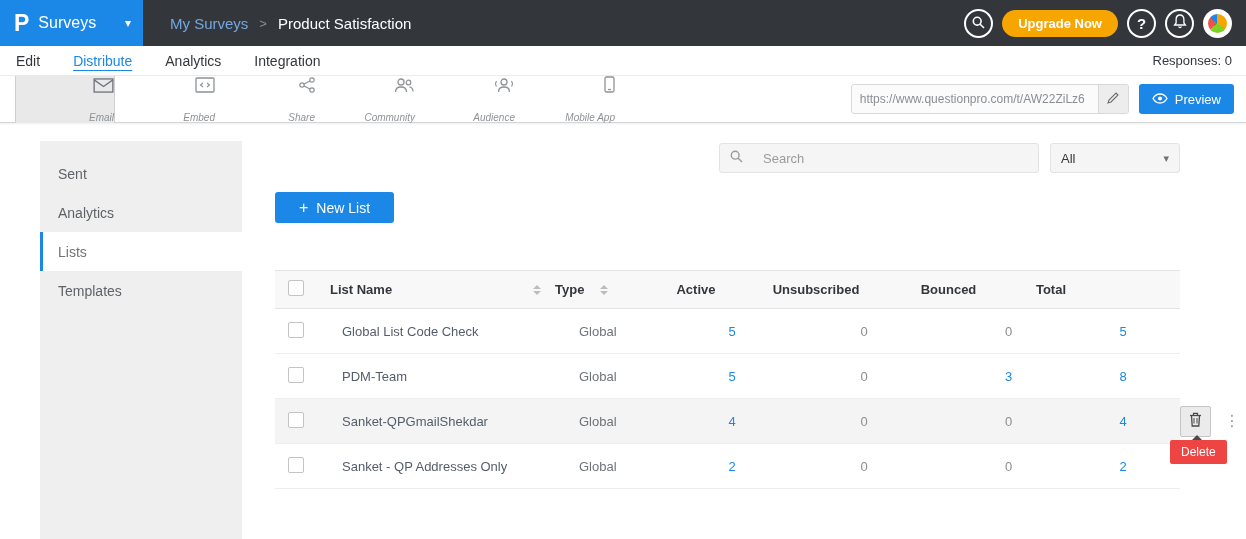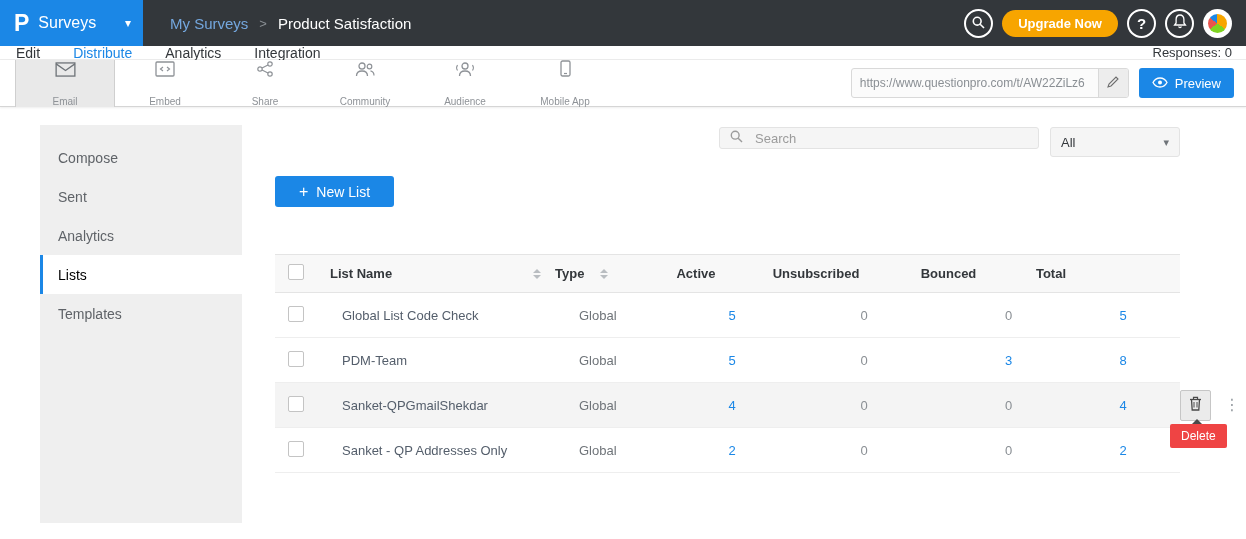--- a/index.html
+++ b/index.html
@@ -16,46 +16,46 @@
   .bc-parent { color:#74A7DE; cursor:pointer; }
   .bc-sep { color:#8A8F94; font-size:13px; }
   .bc-current { color:#fff; }
   .topbar-right { margin-left:auto; display:flex; align-items:center; gap:9px; padding-right:14px; }
   .circle-btn { width:29px; height:29px; border:2px solid #fff; border-radius:50%; display:flex; align-items:center; justify-content:center; cursor:pointer; font-weight:bold; font-size:15px; flex:0 0 auto; background:transparent; color:#fff; }
   .upgrade-btn { background:#F7A500; border:none; color:#fff; font-weight:bold; font-size:13px; height:27px; padding:0 16px; border-radius:14px; cursor:pointer; }
   .avatar { width:29px; height:29px; border-radius:50%; background:#fff; display:flex; align-items:center; justify-content:center; cursor:pointer; }
   .avatar-inner { width:19px; height:19px; border-radius:50%; background:conic-gradient(#F7A500 0 35%, #7ED321 35% 65%, #E8554E 65% 85%, #1B87E6 85% 100%); }
 
   
-  .tabs-row { height:14px; background:#fff; display:flex; align-items:center; padding:0 14px 0 16px; border-bottom:1px solid #ECECEC; }
+  .tabs-row { height:30px; background:#fff; display:flex; align-items:center; padding:0 14px 0 16px; border-bottom:1px solid #ECECEC; }
   .tab { font-size:14px; color:#33373B; margin-right:33px; cursor:pointer; }
   .tab.active { color:#1B87E6; text-decoration:underline; text-underline-offset:4px; }
   .responses { margin-left:auto; font-size:13px; color:#33373B; }
 
   
   .toolbar { height:47px; background:#fff; border-bottom:1px solid #D5D5D5; box-shadow:0 1px 2px rgba(0,0,0,0.07); display:flex; align-items:center; padding-left:15px; position:relative; z-index:2; }
-  .channel { width:100px; height:47px; display:flex; flex-direction:column; align-items:center; justify-content:center; gap:19px; cursor:pointer; }
+  .channel { width:100px; height:47px; display:flex; flex-direction:column; align-items:flex-end; justify-content:center; gap:19px; cursor:pointer;font-style:italic; }
   .channel.active { background:#E9E9E9; border-left:1px solid #CFCFCF; border-right:1px solid #CFCFCF; }
   .ch-icon { height:18px; display:flex; align-items:flex-end; }
   .ch-label { font-size:10px; color:#8E9297; }
   .toolbar-right { margin-left:auto; display:flex; align-items:flex-end; gap:10px; padding-right:12px; }
   .url-field { width:278px; height:30px; background:#FBFBFB; border:1px solid #D9D9D9; border-radius:3px; display:flex; align-items:center; overflow:hidden; }
   .url-input { flex:1; min-width:0; border:none; background:transparent; font-size:12px; color:#8A8F94; padding:0 8px; outline:none; font-family:"Liberation Sans",sans-serif; }
   .url-edit { width:30px; height:100%; background:#EDEDED; border-left:1px solid #D9D9D9; display:flex; align-items:center; justify-content:center; cursor:pointer; }
   .preview-btn { height:24px; background:#1B87E6; color:#fff; border:none; border-radius:3px; font-size:13px; display:flex; align-items:center; gap:7px; padding:15px 13px; cursor:pointer; font-family:"Liberation Sans",sans-serif; }
 
   
   .content { display:flex; height:416px; padding:18px 66px 0 40px; background:#fff; }
   .sidebar { width:202px; background:#EFEFEF; padding-top:13px; flex:0 0 auto; }
   .side-item { height:39px; display:flex; align-items:center; padding-left:18px; font-size:14px; color:#5F6368; cursor:pointer; }
-  .side-item.active { background:#fff; border-left:3px solid #1B87E6; padding-left:15px; color:#000000; }
+  .side-item.active { background:#fff; border-left:3px solid #1B87E6; padding-left:15px; color:#737373; }
   .main { flex:1; padding-left:33px; position:relative; min-width:0; }
 
   .search-row { display:flex; justify-content:flex-end; gap:11px; margin-top:2px; }
-  .search-box { width:320px; height:22px; background:#F5F5F5; border:1px solid #E3E3E3; border-radius:3px; display:flex; align-items:center; padding:0 10px; gap:12px; }
+  .search-box { width:320px; height:30px; background:#F5F5F5; border:1px solid #E3E3E3; border-radius:3px; display:flex; align-items:center; padding:0 10px; gap:20px; }
   .search-input { flex:1; min-width:0; border:none; background:transparent; outline:none; font-size:13px; color:#555; font-family:"Liberation Sans",sans-serif; }
   .search-input::placeholder { color:#9B9B9B; }
   .filter-box { width:130px; height:30px; background:#F5F5F5; border:1px solid #E3E3E3; border-radius:3px; display:flex; align-items:center; justify-content:space-between; padding:0 10px; font-size:13px; color:#33373B; cursor:pointer; }
   .filter-caret { color:#6F7479; font-size:11px; }
 
   .newlist-btn { margin-top:19px; height:31px; background:#1B87E6; color:#fff; border:none; border-radius:3px; font-size:14px; display:inline-flex; align-items:center; justify-content:center; gap:8px; cursor:pointer; padding:0 24px; font-family:"Liberation Sans",sans-serif; }
   .newlist-plus { font-size:16px; line-height:1; }
 
   
   .table { margin-top:47px; border-top:1px solid #E4E4E4; }
@@ -213,21 +213,20 @@
             <circle cx="8" cy="5.5" r="2" fill="#fff"></circle>
           </svg>
       </span>
       <span>Preview</span>
     </button>
   </div>
 </div>
 
 <div class="content">
   <aside class="sidebar">
-    <div class="side-item">Compose</div>
     <div class="side-item">Sent</div>
     <div class="side-item">Analytics</div>
     <div class="side-item active">Lists</div>
     <div class="side-item">Templates</div>
   </aside>
 
   <main class="main">
     <div class="search-row">
       <div class="search-box">
         <span>

